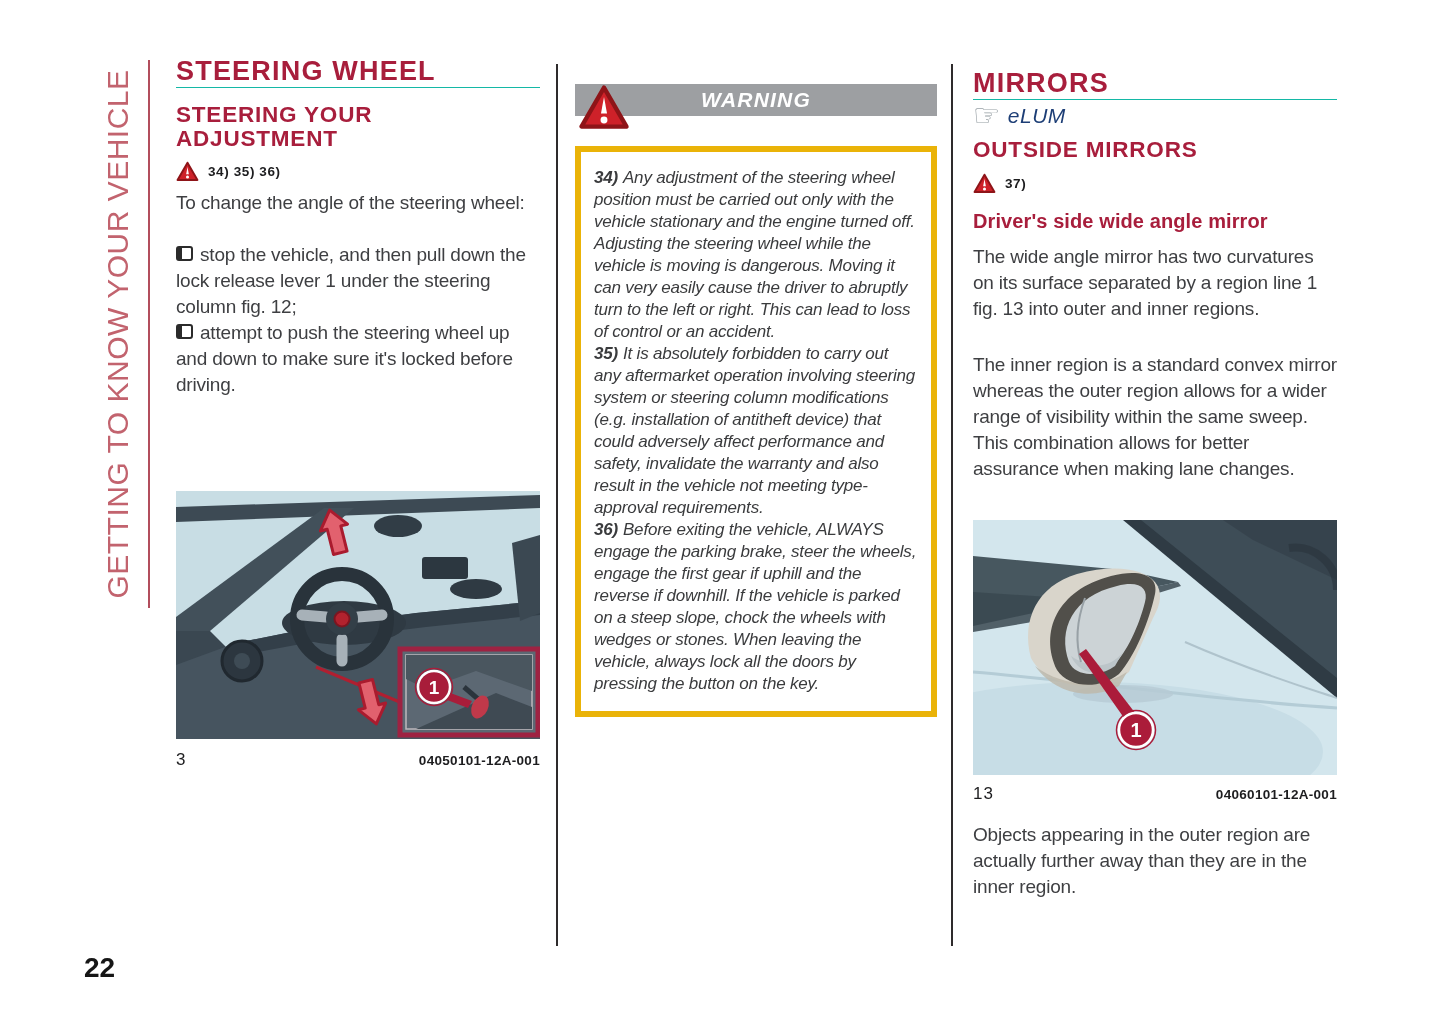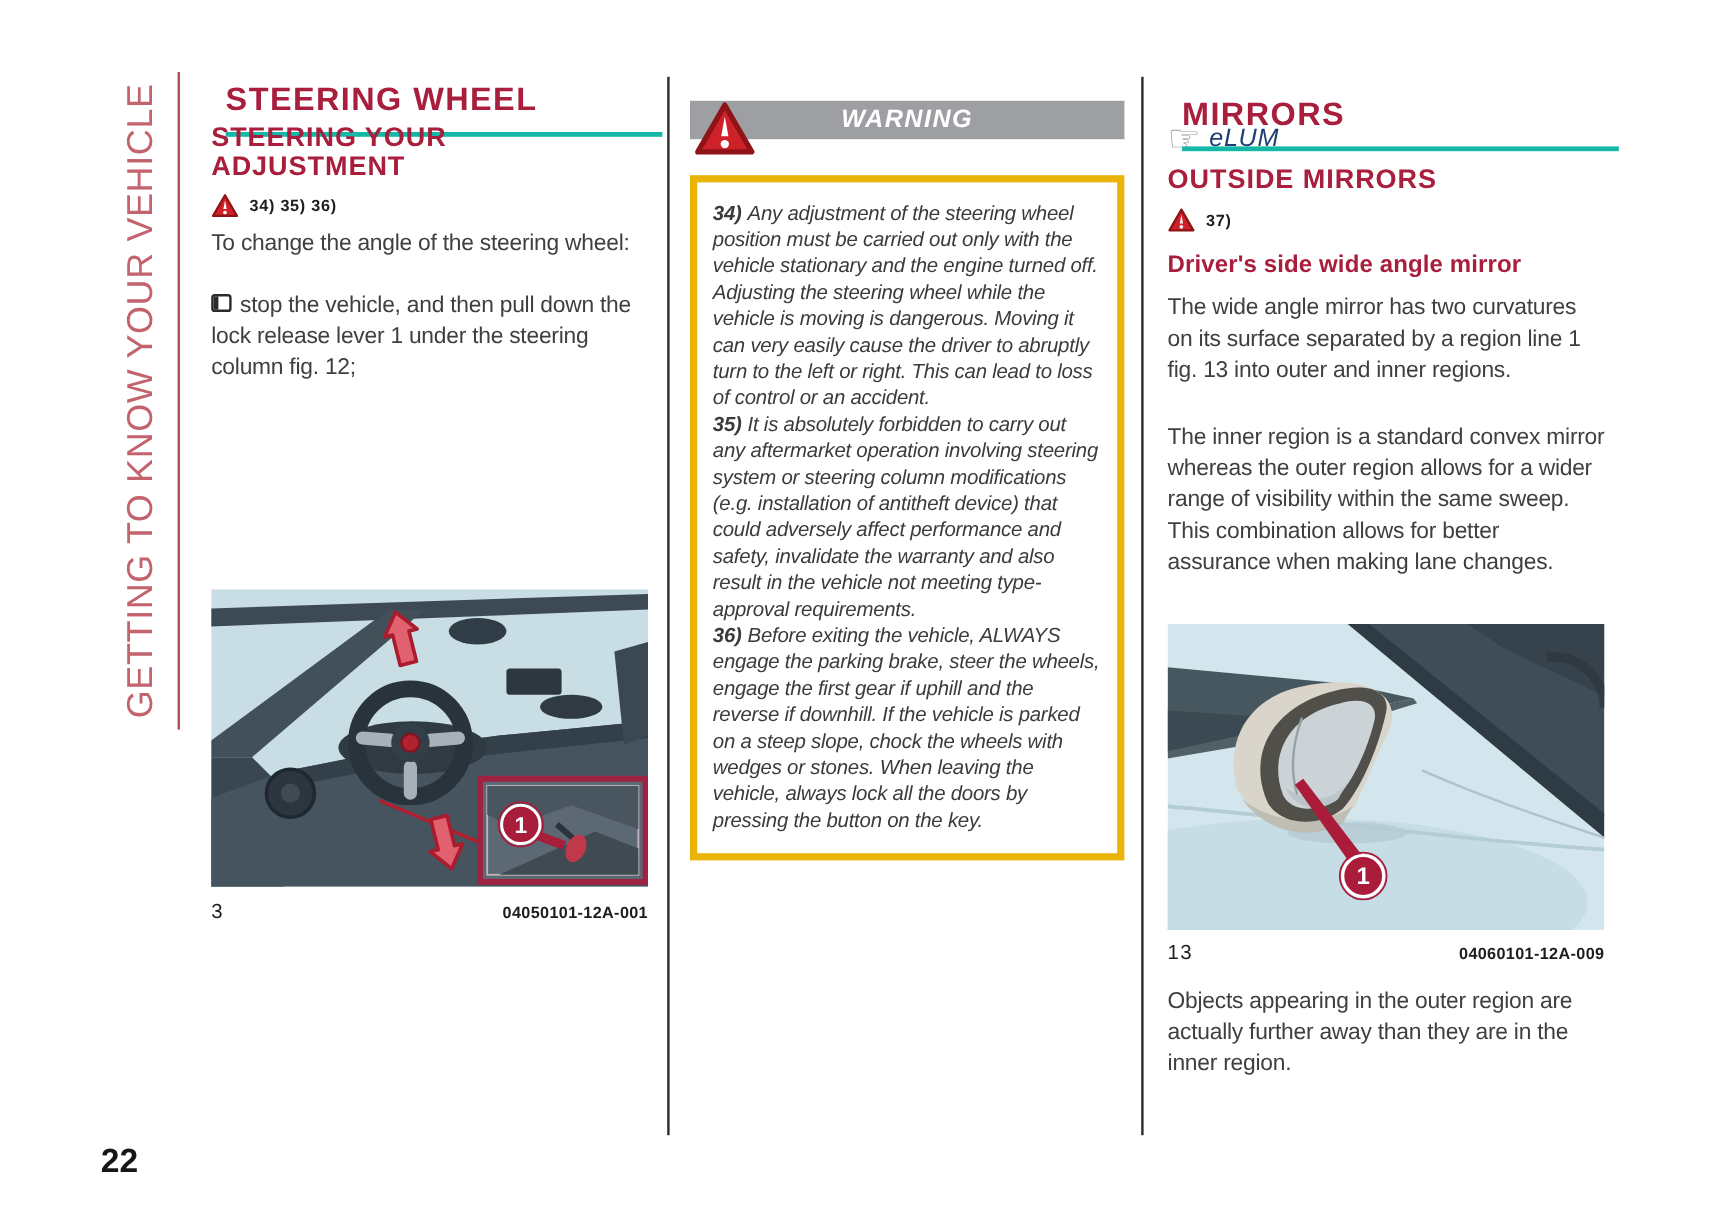--- a/index.html
+++ b/index.html
@@ -19,22 +19,22 @@
   .divider{position:absolute;top:64px;width:2px;height:882px;background:#2e2b2c;}
   .d1{left:556px}.d2{left:951px}
   
   .col{position:absolute;}
   .col-left{left:176px;top:56px;width:364px;}
   .col-mid{left:575px;top:84px;width:362px;}
   .col-right{left:973px;top:56px;width:364px;}
   .abs{position:absolute;left:0;width:100%;}
   
   .section-title{
-    margin:12px;font-size:27px;font-weight:bold;color:#a81e3c;letter-spacing:1.2px;
-    border-bottom:4px solid #14b8a6;padding-bottom:11px;
+    margin:0;font-size:27px;font-weight:bold;color:#a81e3c;letter-spacing:1.2px;
+    border-bottom:1px solid #14b8a6;padding-bottom:0;
   }
   .block-title{margin:0;font-size:22.5px;line-height:24px;font-weight:bold;color:#a81e3c;letter-spacing:.8px;}
   .sub-title{margin:0;font-size:20px;font-weight:bold;color:#a81e3c;letter-spacing:.1px;}
   
   .body-text{font-size:19px;line-height:26px;color:#3e3f42;letter-spacing:-.2px;margin:0;}
   .bullets{list-style:none;margin:0;padding:0;}
   .bullet-icon{
     display:inline-block;width:13px;height:11px;border:2px solid #2b2b2b;border-radius:3px;
     margin-right:7px;position:relative;top:0;
   }
@@ -88,20 +88,21 @@
       <span class="warn-refs">34) 35) 36)</span>
     </div>
 
     <p class="body-text abs" style="top:134px;">To change the angle of the steering wheel:</p>
 
     <ul class="bullets body-text abs" style="top:186px;">
 
         <li><span class="bullet-icon"></span><span>stop the vehicle, and then pull down the lock release lever 1 under the steering column fig. 12;</span></li>
 
 
+        <li><span class="bullet-icon"></span><span>attempt to push the steering wheel up and down to make sure it's locked before driving.</span></li>
       </ul>
 
     <div class="figure abs" style="top:435px;">
       <svg width="364" height="248" viewBox="0 0 364 248">
         <rect width="364" height="248" fill="#c8dde4"></rect>
         <polygon points="0,16 364,4 364,17 0,31" fill="#3d4a54"></polygon>
         <ellipse cx="222" cy="35" rx="24" ry="11" fill="#313d46"></ellipse>
         <polygon points="148,17 178,17 34,140 0,140 0,126" fill="#42505a"></polygon>
         <polygon points="0,140 34,140 96,202 60,248 0,248" fill="#3a4751"></polygon>
         <polygon points="0,174 60,152 150,134 240,122 364,110 364,248 0,248" fill="#46545f"></polygon>
@@ -204,20 +205,20 @@
         <path d="M98,136 C118,150 138,148 150,132 L142,146 C126,158 106,154 98,136 Z" fill="#bcc5c9"></path>
         <path d="M112,78 C104,100 102,122 108,142" stroke="#98a1a6" stroke-width="2" fill="none"></path>
         <polygon points="106,134 113,129 166,198 156,205" fill="#ab1c3a"></polygon>
         <circle cx="163" cy="210" r="19.5" fill="none" stroke="#ab1c3a" stroke-width="1.5"></circle>
         <circle cx="163" cy="210" r="17" fill="#ab1c3a" stroke="#ffffff" stroke-width="2.5"></circle>
         <text class="callout-num" x="163" y="217" text-anchor="middle" font-size="20">1</text>
       </svg>
     </div>
     <div class="caption-row abs" style="top:728px;">
       <span class="fig-num">13</span>
-      <span class="fig-code">04060101-12A-009</span>
+      <span class="fig-code">04060101-12A-001</span>
     </div>
 
     <p class="body-text abs" style="top:766px;">Objects appearing in the outer region are actually further away than they are in the inner region.</p>
   </div>
 
   <div class="page-number">22</div>
 </div>
 
 </body></html>

